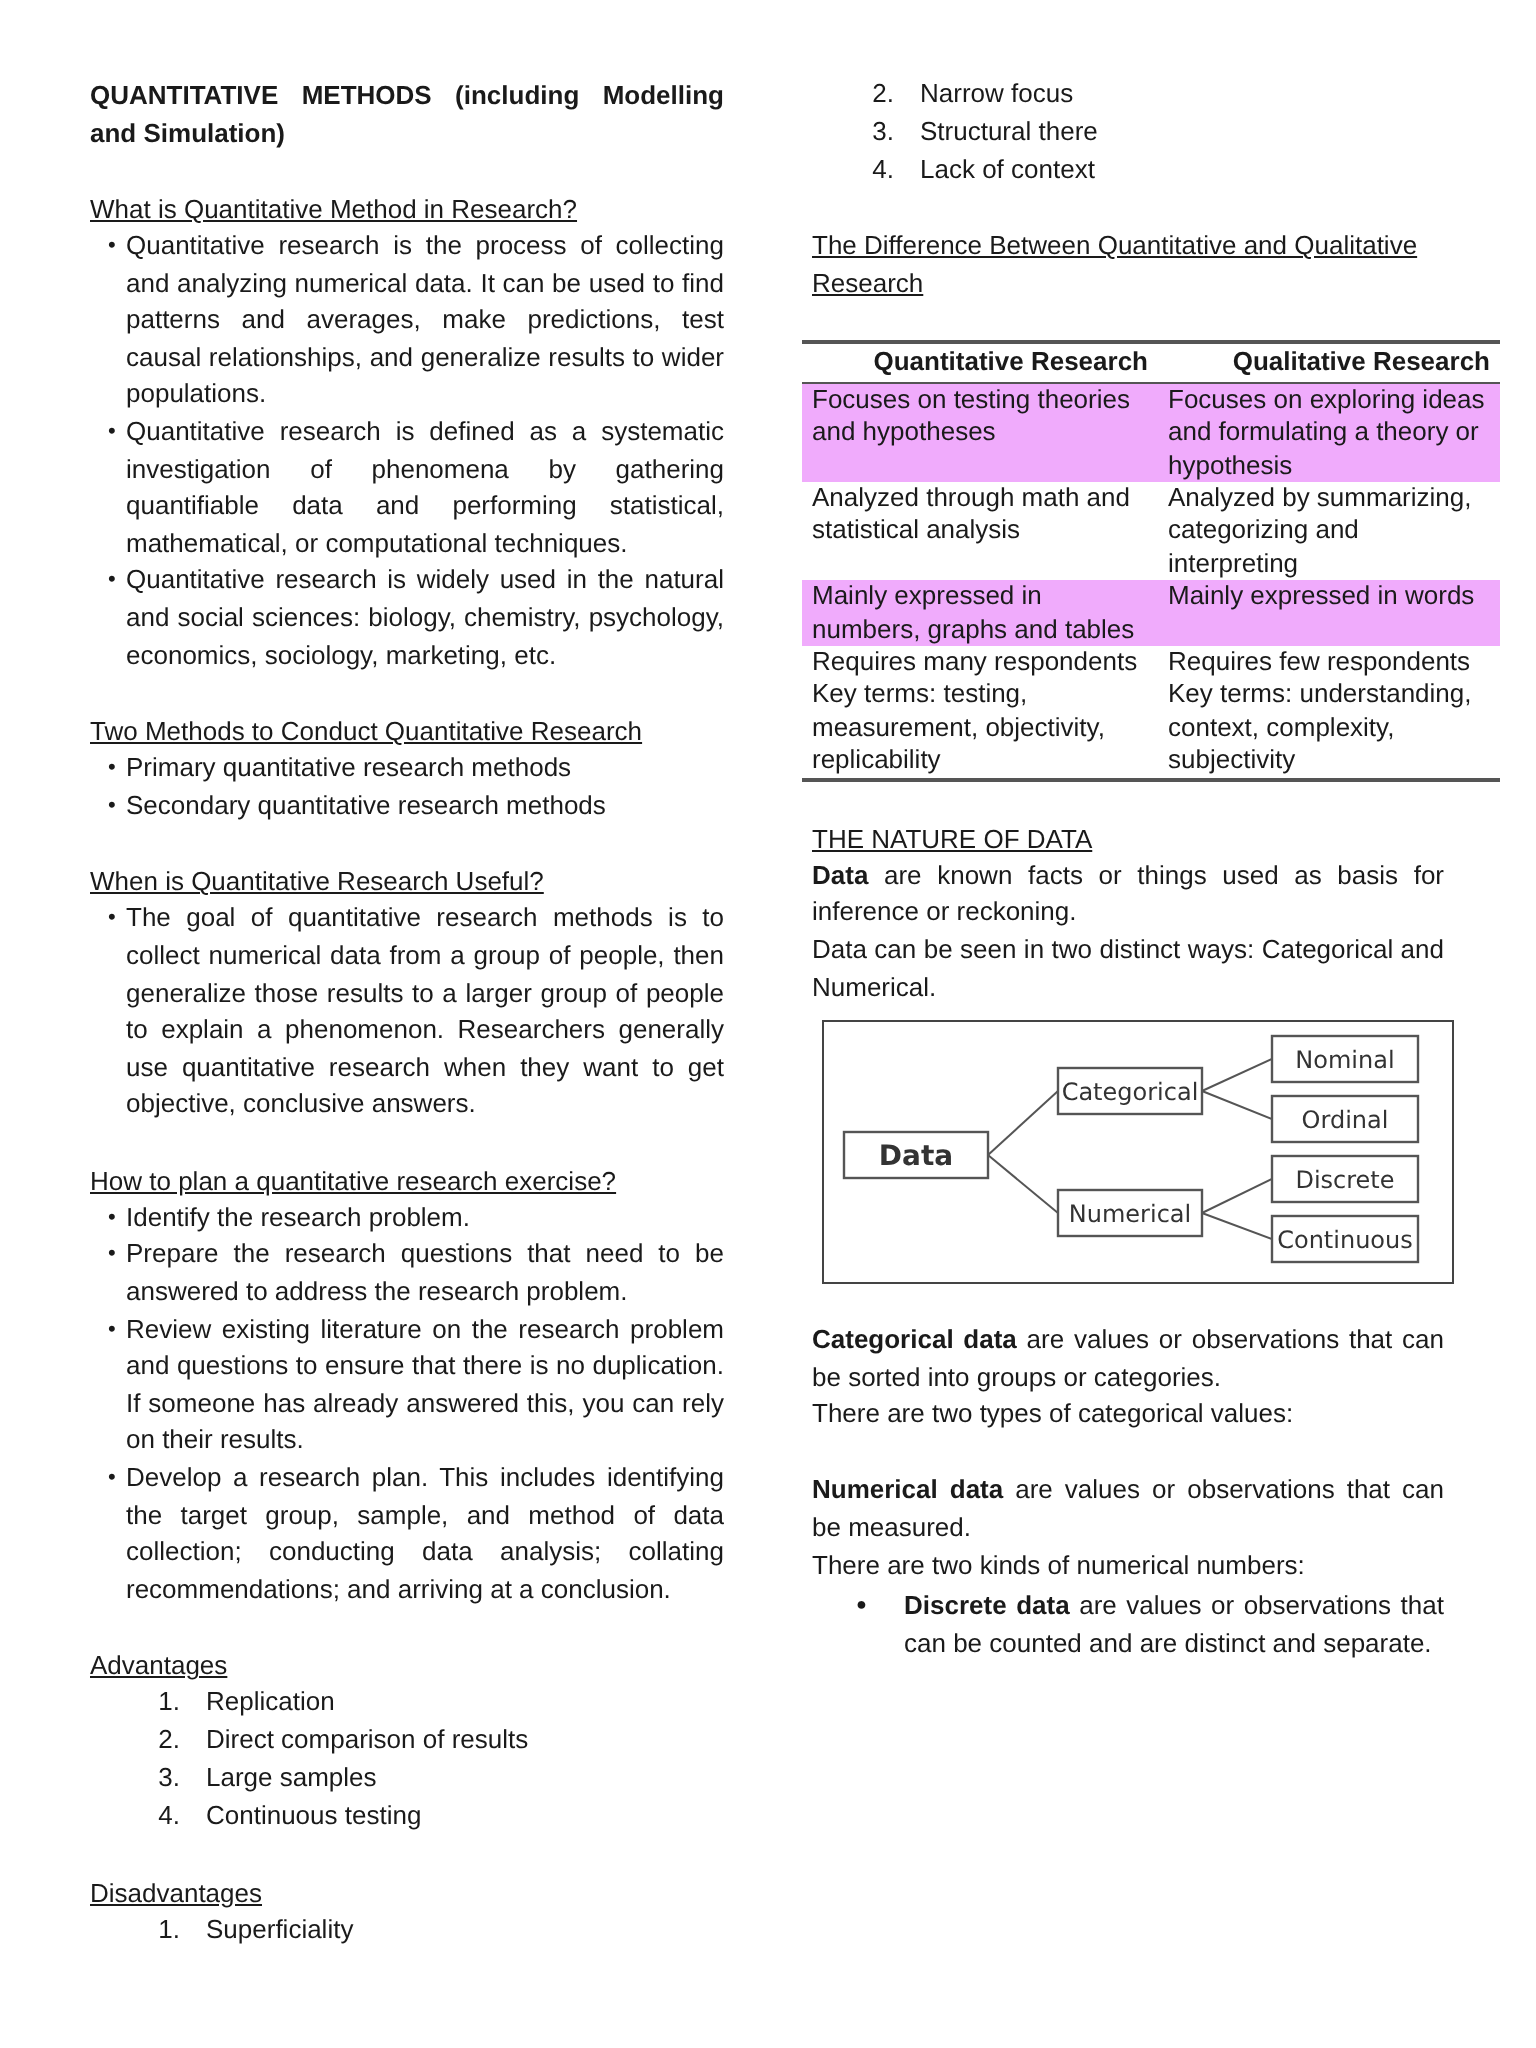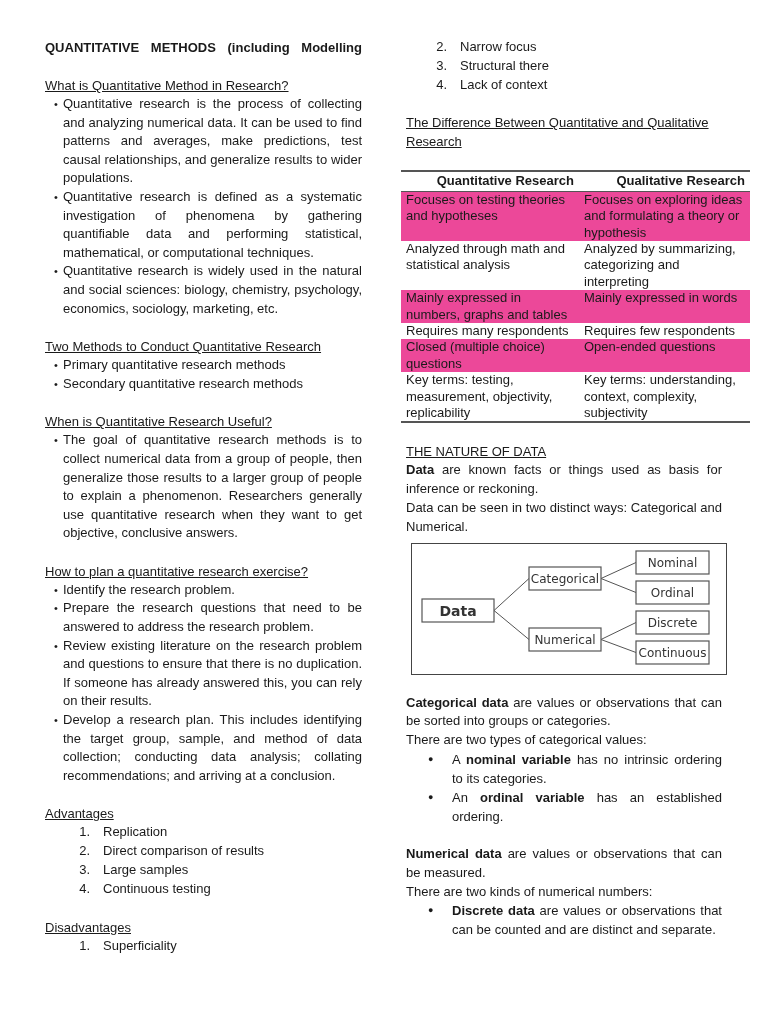--- a/index.html
+++ b/index.html
@@ -19,36 +19,37 @@
   ul.bul li { position: relative; padding-left: 18px; line-height: 18.6px; text-align: justify; }
   ul.bul li::before { content: "•"; position: absolute; left: 9px; top: 0; font-size: 11px; }
   ol.num { list-style: none; margin: 0; padding: 0; }
   ol.num li { line-height: 18.8px; }
   ol.num .n { display: inline-block; width: 45px; text-align: right; padding-right: 0; }
   ol.num .t { padding-left: 13px; text-align: center; }
   .gap { height: 19px; }
   table.cmp { border-collapse: collapse; width: 349px; margin-left: -5px; font-size: 13px; line-height: 16.4px; }
   table.cmp th { text-align: right; font-weight: bold; padding: 1px 5px; border-top: 2px solid #555; border-bottom: 1px solid #555; }
   table.cmp td { vertical-align: top; padding: 0 5px; }
-  table.cmp tr.shade td { background: #ec4899; }
+  table.cmp tr.shade td { background: #f0abfc; }
   table.cmp tr:last-child td { border-bottom: 2px solid #555; }
   table.cmp td:first-child, table.cmp th:first-child { width: 168px; }
   .body { line-height: 18.8px; }
   .diagram { margin: 6px 0 0 5px; width: 314px; height: 130px; border: 1.5px solid #444; position: relative; }
   .diagram svg { position: absolute; left: 0; top: 0; }
   .dot-list { list-style: none; margin: 0; padding: 0; }
   .dot-list li { position: relative; padding-left: 46px; line-height: 19px; text-align: justify; margin-bottom: 0; }
   .dot-list li::before { content: "●"; position: absolute; left: 22px; top: 0; font-size: 9px; }
   b { font-weight: bold; }
 </style>
 </head>
 <body>
 
 <div class="col left">
   <p class="title title-line1">QUANTITATIVE METHODS (including Modelling</p>
+  <p class="title">and Simulation)</p>
   <div class="gap"></div>
 
   <p class="heading">What is Quantitative Method in Research?</p>
   <ul class="bul">
     <li>Quantitative research is the process of collecting and analyzing numerical data. It can be used to find patterns and averages, make predictions, test causal relationships, and generalize results to wider populations.</li>
     <li>Quantitative research is defined as a systematic investigation of phenomena by gathering quantifiable data and performing statistical, mathematical, or computational techniques.</li>
     <li>Quantitative research is widely used in the natural and social sciences: biology, chemistry, psychology, economics, sociology, marketing, etc.</li>
   </ul>
   <div class="gap"></div>
 
@@ -117,24 +118,20 @@
         <td>Analyzed by summarizing, categorizing and interpreting</td>
       </tr>
       <tr class="shade">
         <td>Mainly expressed in numbers, graphs and tables</td>
         <td>Mainly expressed in words</td>
       </tr>
       <tr>
         <td>Requires many respondents</td>
         <td>Requires few respondents</td>
       </tr>
-      <tr class="shade">
-        <td>Closed (multiple choice) questions</td>
-        <td>Open-ended questions</td>
-      </tr>
       <tr>
         <td>Key terms: testing, measurement, objectivity, replicability</td>
         <td>Key terms: understanding, context, complexity, subjectivity</td>
       </tr>
     </tbody>
   </table>
   <div class="gap"></div>
 
   <p class="heading">THE NATURE OF DATA</p>
   <p class="body just"><b>Data</b><span> are known facts or things used as basis for inference or reckoning.</span></p>
@@ -161,24 +158,20 @@
         <rect x="224" y="67" width="73" height="23" fill="#fff" stroke="#555" stroke-width="1.2"></rect>
         <text x="260.5" y="82.82" text-anchor="middle" font-size="12" font-family="DejaVu Sans, sans-serif" fill="#333" font-weight="normal">Discrete</text>
         <rect x="224" y="97" width="73" height="23" fill="#fff" stroke="#555" stroke-width="1.2"></rect>
         <text x="260.5" y="112.82" text-anchor="middle" font-size="12" font-family="DejaVu Sans, sans-serif" fill="#333" font-weight="normal">Continuous</text>
       </svg>
   </div>
   <div class="gap"></div>
 
   <p class="body just"><b>Categorical data</b><span> are values or observations that can be sorted into groups or categories.</span></p>
   <p class="body">There are two types of categorical values:</p>
-  <ul class="dot-list">
-    <li><span>A </span><b>nominal variable</b><span> has no intrinsic ordering to its categories.</span></li>
-    <li><span>An </span><b>ordinal variable</b><span> has an established ordering.</span></li>
-  </ul>
   <div class="gap"></div>
 
   <p class="body just"><b>Numerical data</b><span> are values or observations that can be measured.</span></p>
   <p class="body">There are two kinds of numerical numbers:</p>
   <ul class="dot-list">
     <li><span></span><b>Discrete data</b><span> are values or observations that can be counted and are distinct and separate.</span></li>
   </ul>
 </div>
 
 </body></html>

